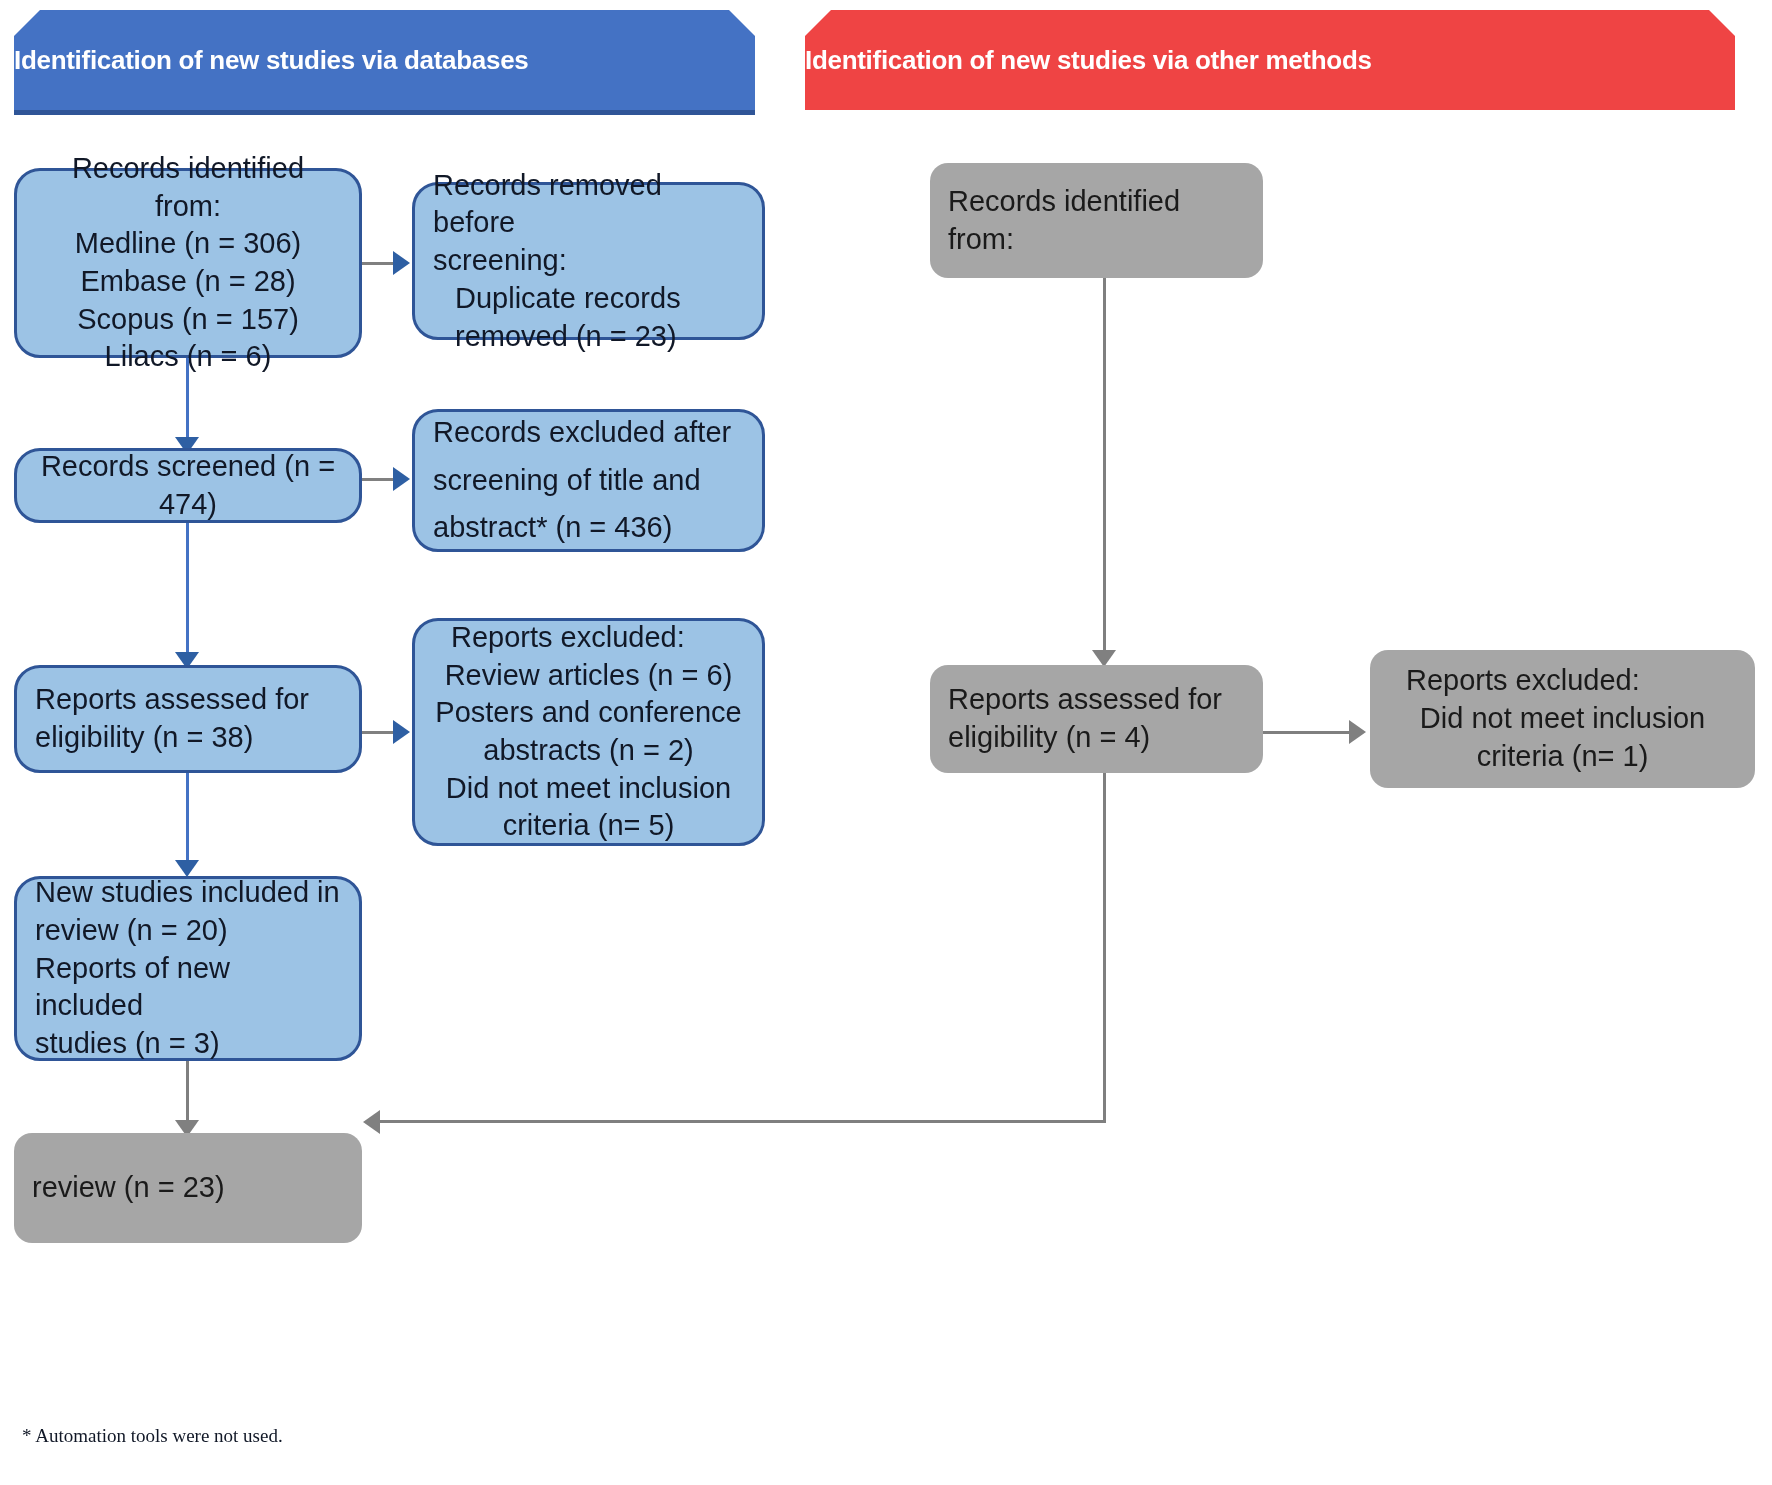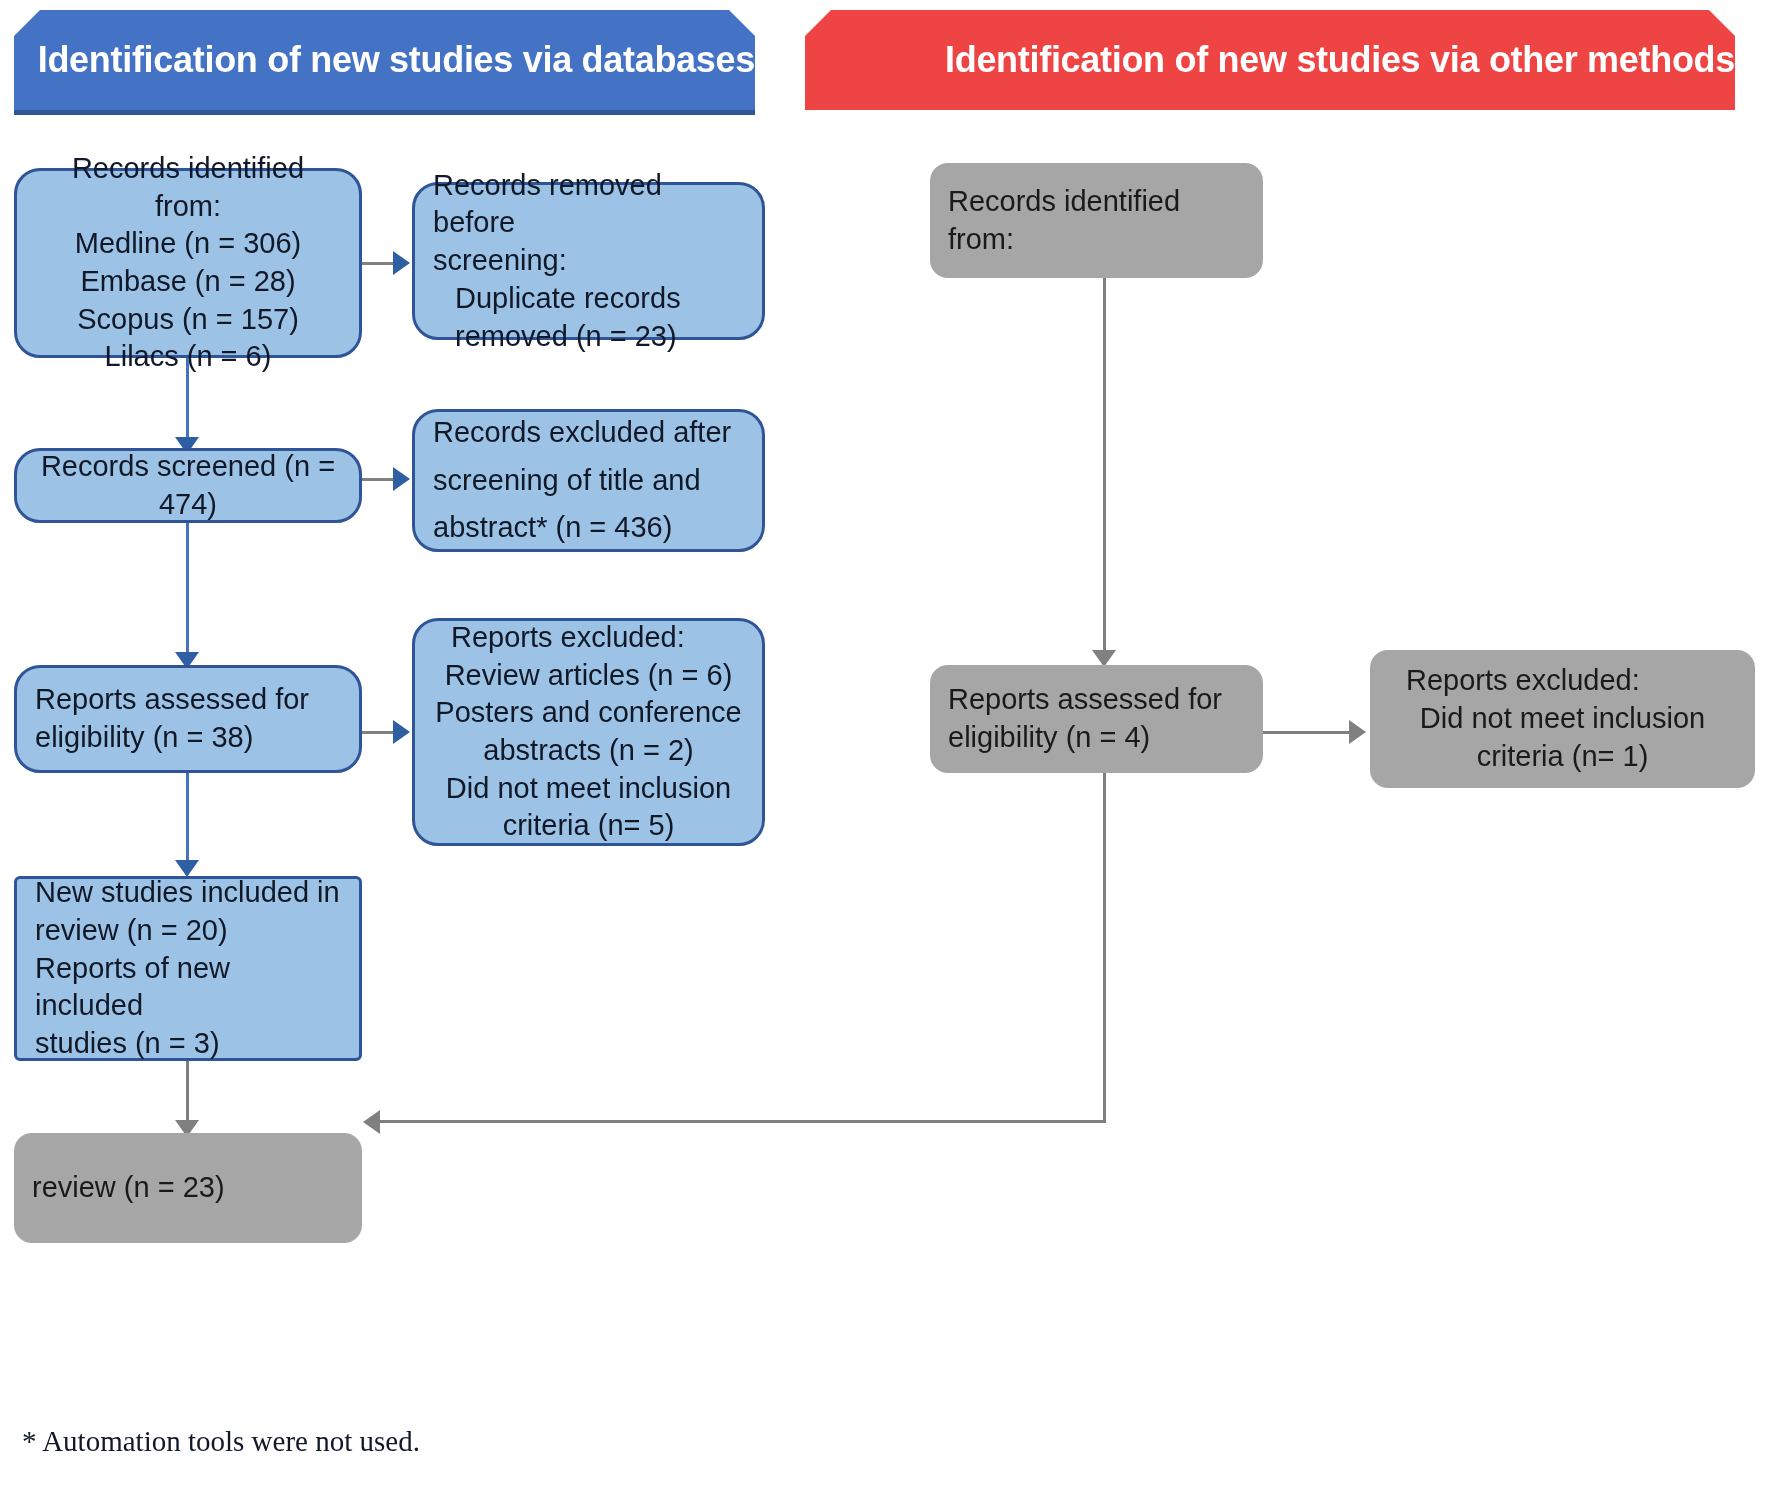--- a/index.html
+++ b/index.html
@@ -14,24 +14,24 @@
     background: #ffffff;
     font-family: "Liberation Sans", sans-serif;
     overflow: hidden;
   }
 
   
   .banner {
     position: absolute;
     display: flex;
     align-items: center;
-    justify-content: flex-end;
+    justify-content: flex-start;
     color: #ffffff;
     font-weight: bold;
-    font-size: 36px;
+    font-size: 26px;
     letter-spacing: -0.3px;
     -webkit-clip-path: polygon(26px 0, calc(100% - 26px) 0, 100% 26px, 100% 100%, 0 100%, 0 26px);
     clip-path: polygon(26px 0, calc(100% - 26px) 0, 100% 26px, 100% 100%, 0 100%, 0 26px);
   }
   .banner-blue {
     background: #4472c4;
     border-bottom: 5px solid #2f5597;
     box-shadow: 0 0 0 0 transparent;
   }
   .banner-gray {
@@ -106,21 +106,21 @@
   .arrow-left-gray {
     border-top: 12px solid transparent;
     border-bottom: 12px solid transparent;
     border-right: 17px solid #808080;
   }
 
   
   .footnote {
     position: absolute;
     font-family: "Liberation Serif", serif;
-    font-size: 29px;
+    font-size: 19px;
     color: #111827;
   }
 </style>
 </head>
 <body>
 
 <div id="canvas">
 
   <div class="banner banner-blue" style="left:14px; top:10px; width:741px; height:100px;">
     <span>Identification of new studies via databases</span>
@@ -180,21 +180,21 @@
     <div>Did not meet inclusion</div>
     <div>criteria (n= 5)</div>
   </div>
 
   <div class="hline c-gray" style="left:362px; top:731px; width:33px;"></div>
   <div class="arrow arrow-right-blue" style="left:393px; top:720px;"></div>
 
   <div class="vline c-blue" style="left:186px; top:773px; height:90px;"></div>
   <div class="arrow arrow-down-blue" style="left:175px; top:860px;"></div>
 
-  <div class="node node-blue ta-left pad-lr" style="left:14px; top:876px; width:348px; height:185px;border-radius:6px;">
+  <div class="node node-blue ta-left pad-lr" style="left:14px; top:876px; width:348px; height:185px;">
     <div>New studies included in</div>
     <div>review (n = 20)</div>
     <div>Reports of new included</div>
     <div>studies (n = 3)</div>
   </div>
 
   <div class="vline c-gray2" style="left:186px; top:1061px; height:62px;"></div>
   <div class="arrow arrow-down-gray" style="left:175px; top:1120px;"></div>
 
   <div class="node node-gray ta-left pad-lr" style="left:14px; top:1133px; width:348px; height:110px;">

